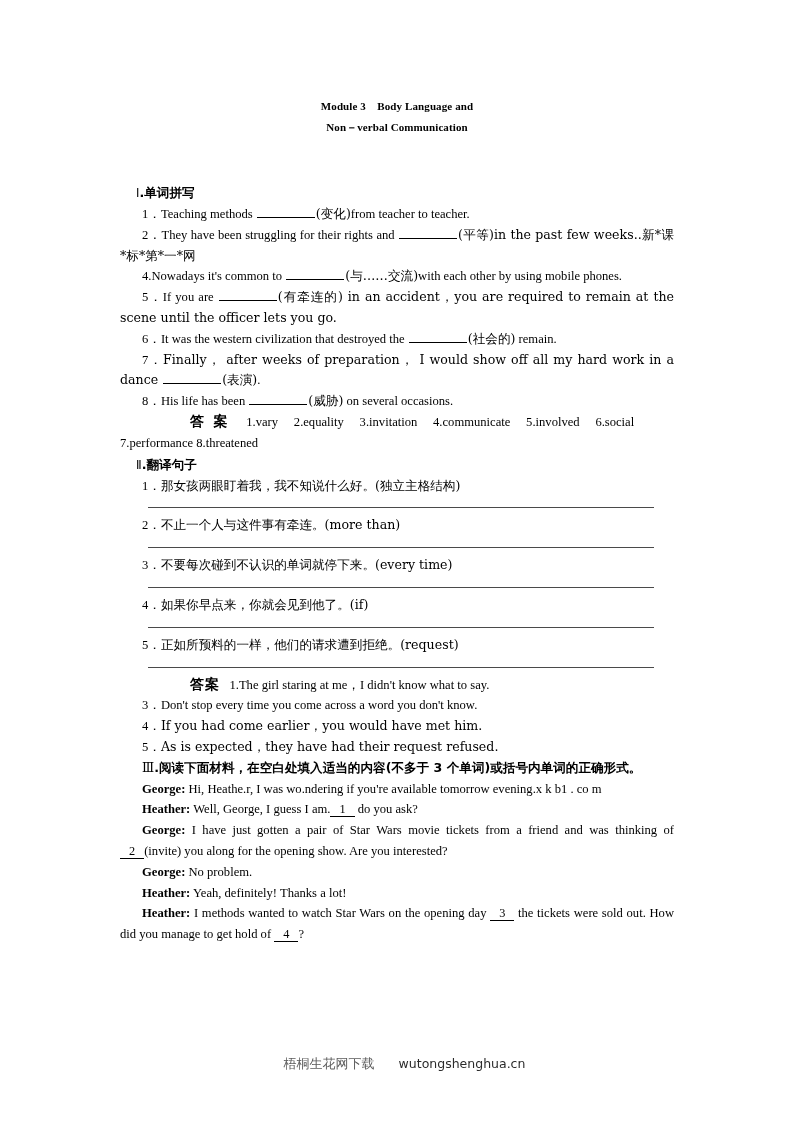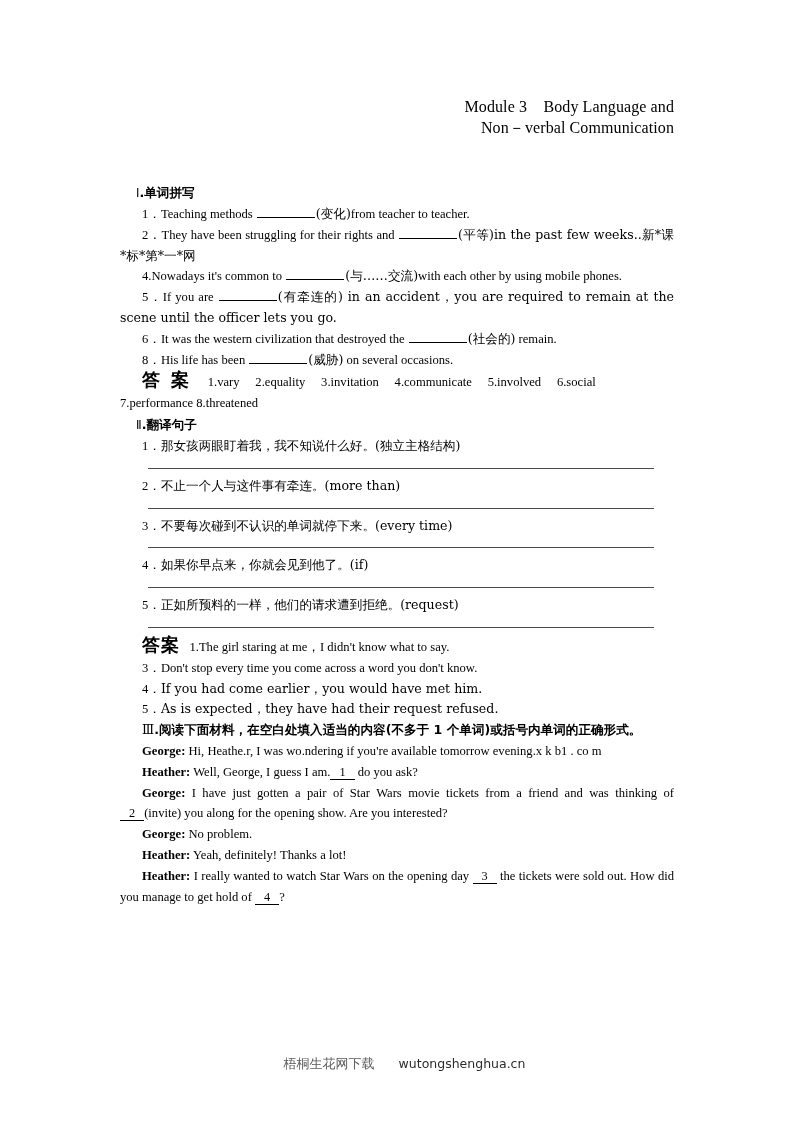--- a/index.html
+++ b/index.html
@@ -24,23 +24,23 @@
   }
   .content {
     position: absolute;
     left: 120px;
     top: 96px;
     width: 554px;
   }
 
   
   .doc-title {
-    text-align: right;
-    font-weight: normal;
-    font-size: 16px;
+    text-align: center;
+    font-weight: bold;
+    font-size: 11px;
     line-height: 21px;
     letter-spacing: 0.1px;
   }
   .doc-title .ln {
     display: block;
     white-space: pre;
   }
 
   
   .p {
@@ -97,23 +97,24 @@
   
   .answer-rule {
     height: 0;
     border-bottom: 1px solid #4a4a4a;
     width: 506px;
     margin: 11px 0 7px 28px;
   }
 
   .ans-label {
     font-weight: bold;
-    font-family: Liberation Sans, sans-serif;
-    font-size: 18px;
+    font-family: Liberation Serif, serif;
+    font-size: 14px;
     letter-spacing: 1px;
+    margin-left: 48px;
   }
 
   .sp-wide { letter-spacing: 3px; }
 
   .gap-1 { height: 44px; }
 
   
   .sp { white-space: pre; }
 
   
@@ -156,20 +157,21 @@
 
     <p class="p ind"><span class="sp">2．</span><span>They have been struggling for their rights and </span><span class="blank"></span><span class="cnserif">(平等)</span><span class="cnserif">in the past few weeks..新*课*标*第*一*网</span></p>
 
 
     <p class="p ind"><span class="sp">4.</span><span>Nowadays it's common to </span><span class="blank"></span><span class="cnserif">(与……交流)</span><span>with each other by using mobile phones.</span></p>
 
     <p class="p ind"><span class="sp">5．</span><span>If you are </span><span class="blank"></span><span class="cnserif">(有牵连的)</span><span class="cnserif"> in an accident，you are required to remain at the scene until the officer lets you go.</span></p>
 
     <p class="p ind"><span class="sp">6．</span><span>It was the western civilization that destroyed the </span><span class="blank"></span><span class="cnserif">(社会的)</span><span> remain.</span></p>
 
+    <p class="p ind"><span class="sp">7．</span><span class="cnserif">Finally， after weeks of preparation， I would show off all my hard work in a dance </span><span class="blank"></span><span class="cnserif">(表演)</span><span>.</span></p>
 
     <p class="p ind"><span class="sp">8．</span><span>His life has been </span><span class="blank"></span><span class="cnserif">(威胁)</span><span> on several occasions.</span></p>
 
     <p class="p ind"><span class="ans-label sp-wide">答 案</span><span class="sp">&nbsp;&nbsp;&nbsp;&nbsp;&nbsp;</span><span>1.vary</span><span class="sp">&nbsp;&nbsp;&nbsp;&nbsp;&nbsp;</span><span>2.equality</span><span class="sp">&nbsp;&nbsp;&nbsp;&nbsp;&nbsp;</span><span>3.invitation</span><span class="sp">&nbsp;&nbsp;&nbsp;&nbsp;&nbsp;</span><span>4.communicate</span><span class="sp">&nbsp;&nbsp;&nbsp;&nbsp;&nbsp;</span><span>5.involved</span><span class="sp">&nbsp;&nbsp;&nbsp;&nbsp;&nbsp;</span><span>6.social</span></p>
 
     <p class="p noind">7.performance   8.threatened</p>
 
     <div class="sec-head"><span class="rom">Ⅱ</span><span class="cn">.翻译句子</span></div>
 
     <p class="p ind"><span class="sp">1．</span><span class="cnserif">那女孩两眼盯着我，我不知说什么好。(独立主格结构)</span></p>
@@ -185,33 +187,33 @@
     <div class="answer-rule"></div>
 
     <p class="p ind"><span class="sp">5．</span><span class="cnserif">正如所预料的一样，他们的请求遭到拒绝。(request)</span></p>
     <div class="answer-rule"></div>
 
     <p class="p ind"><span class="ans-label">答案</span><span class="sp">&nbsp;&nbsp;&nbsp;</span><span>1.The girl staring at me，I didn't know what to say.</span></p>
     <p class="p ind"><span class="sp">3．</span><span>Don't stop every time you come across a word you don't know.</span></p>
     <p class="p ind"><span class="sp">4．</span><span class="cnserif">If you had come earlier，you would have met him.</span></p>
     <p class="p ind"><span class="sp">5．</span><span class="cnserif">As is expected，they have had their request refused.</span></p>
 
-    <p class="p ind"><span class="rom">Ⅲ</span><span class="cn bold">.阅读下面材料，在空白处填入适当的内容(不多于 1 个单词)或括号内单词的正确形式。</span></p>
+    <p class="p ind"><span class="rom">Ⅲ</span><span class="cn bold">.阅读下面材料，在空白处填入适当的内容(不多于 3 个单词)或括号内单词的正确形式。</span></p>
 
     <p class="p ind"><b>George:</b> <span>Hi, Heathe.r, I was wo.ndering  if you're available tomorrow evening.x k b1 . co m</span></p>
 
     <p class="p ind"><b>Heather:</b> <span>Well, George, I guess I am.</span><span class="nblank">1</span><span> do you ask?</span></p>
 
     <p class="p ind"><b>George:</b> <span>I have just gotten a pair of Star Wars movie tickets from a friend and was thinking of </span><span class="nblank">2</span><span>(invite) you along for the opening show. Are you interested?</span></p>
 
     <p class="p ind"><b>George:</b> <span>No problem.</span></p>
 
     <p class="p ind"><b>Heather:</b> <span>Yeah, definitely! Thanks a lot!</span></p>
 
-    <p class="p ind"><b>Heather:</b> <span>I really wanted to watch Star Wars on the opening day </span><span class="nblank">3</span><span> the tickets were sold out. How did you manage to get hold of </span><span class="nblank">4</span><span>?</span></p>
+    <p class="p ind"><b>Heather:</b> <span>I methods wanted to watch Star Wars on the opening day </span><span class="nblank">3</span><span> the tickets were sold out. How did you manage to get hold of </span><span class="nblank">4</span><span>?</span></p>
 
   </div>
 
   <div class="footer">
     <span class="fcn">梧桐生花网下载</span><span class="sp">      </span><span class="furl">wutongshenghua.cn</span>
   </div>
 
 </div>
 
 </body></html>

